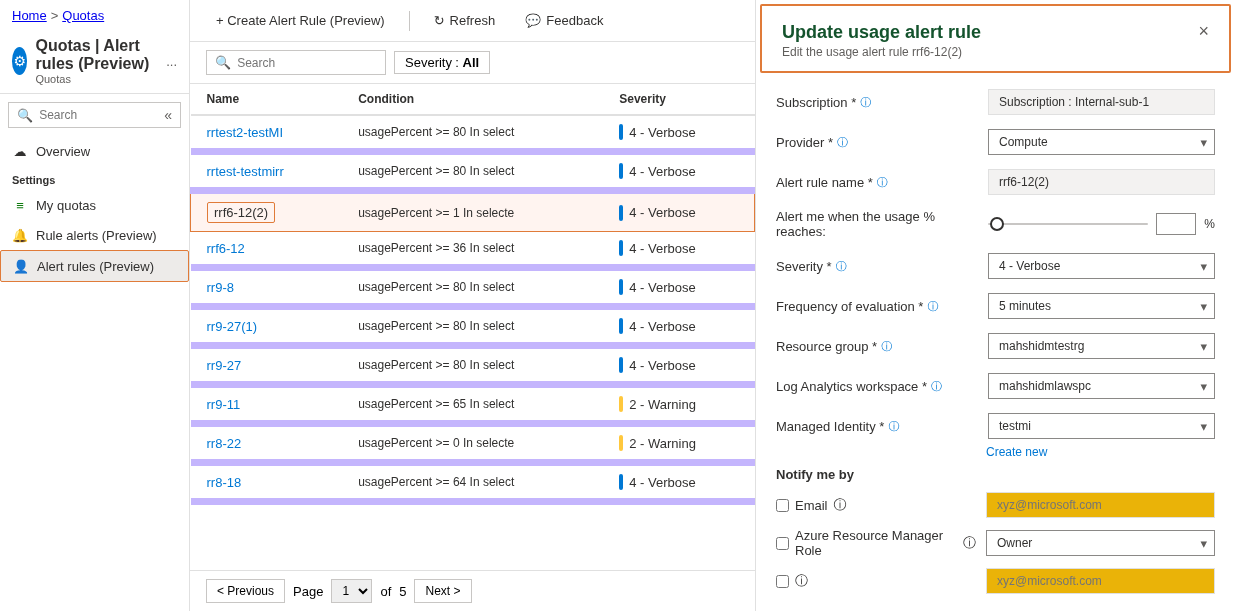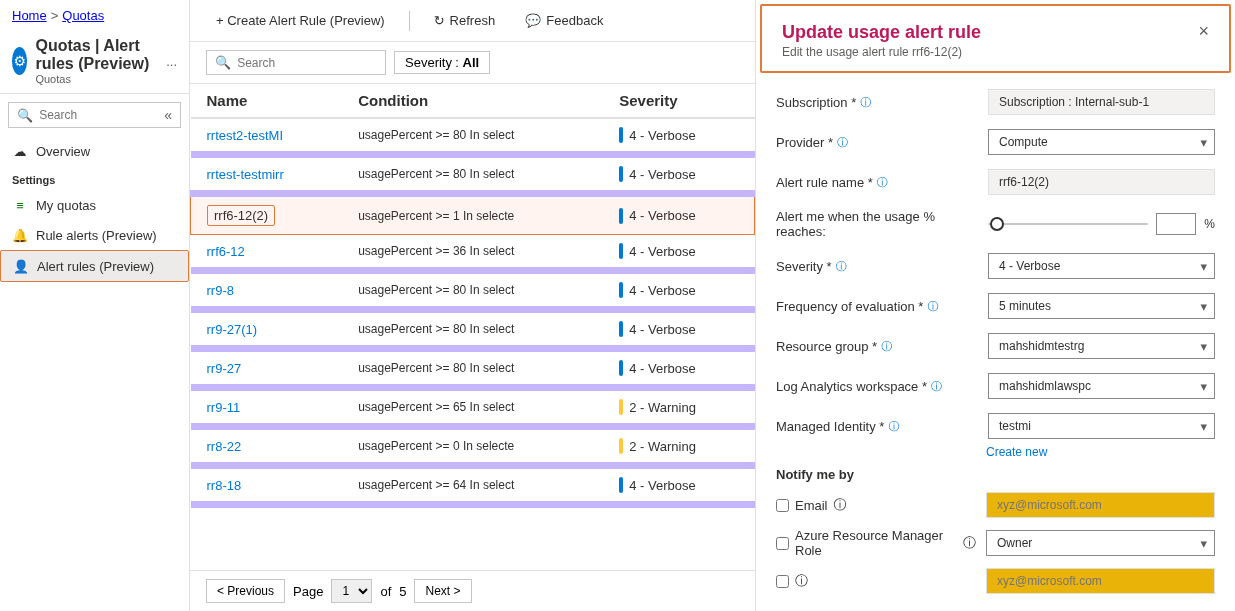--- a/index.html
+++ b/index.html
@@ -27,40 +27,40 @@
     .toolbar-btn { display: flex; align-items: center; gap: 5px; padding: 5px 10px; background: none; border: none; cursor: pointer; color: #323130; font-size: 13px; }
     .toolbar-separator { width: 1px; height: 20px; background: #c8c6c4; margin: 0 4px; }
     .table-toolbar { padding: 8px 16px; display: flex; align-items: center; gap: 8px; border-bottom: 1px solid #e0e0e0; }
     .table-search { border: 1px solid #c8c6c4; display: flex; align-items: center; padding: 4px 8px; gap: 6px; width: 180px; }
     .table-search input { border: none; outline: none; font-size: 12px; width: 100%; }
     .filter-badge { border: 1px solid #c8c6c4; padding: 3px 10px; font-size: 12px; cursor: pointer; background: #fff; }
     .filter-badge strong { font-weight: 600; }
 
     .data-table { flex: 1; overflow-y: auto; }
     table { width: 100%; border-collapse: collapse; }
-    thead th { padding: 8px 16px; text-align: left; font-weight: 600; color: #323130; border-bottom: 2px solid #e0e0e0; background: #fff; font-size: 15px; }
+    thead th { padding: 8px 16px; text-align: left; font-weight: 600; color: #323130; border-bottom: 2px solid #e0e0e0; background: #fff; font-size: 12px; }
     tbody tr { border-bottom: 7px solid #c4b5fd; }
     tbody tr.selected { background: #fff4f0; border: 1px solid #e07b39; }
     tbody td { padding: 8px 16px; font-size: 12px; color: #323130; }
     tbody td a { color: #0078d4; text-decoration: none; }
     .selected-name { border: 1.5px solid #e07b39; border-radius: 2px; padding: 2px 6px; color: #323130; display: inline-block; }
 
     .severity-badge { display: flex; align-items: center; gap: 6px; }
     .sev-dot { width: 4px; height: 16px; border-radius: 2px; }
     .sev-blue { background: #0078d4; }
     .sev-yellow { background: #ffc83d; }
 
     .pagination { padding: 8px 16px; display: flex; align-items: center; gap: 8px; border-top: 1px solid #e0e0e0; background: #fff; }
     .pagination button { padding: 4px 10px; border: 1px solid #c8c6c4; background: #fff; cursor: pointer; font-size: 12px; }
     .pagination select { padding: 3px 6px; border: 1px solid #c8c6c4; font-size: 12px; }
 
     
     .right-panel { width: 480px; background: #fff; border-left: 1px solid #e0e0e0; display: flex; flex-direction: column; flex-shrink: 0; overflow-y: auto; position: relative; }
     .right-panel-header { padding: 16px 20px 12px; border: 2.5px solid #e07b39; margin: 4px; border-radius: 2px; display: flex; justify-content: space-between; align-items: flex-start; }
-    .panel-title { font-size: 18px; font-weight: 600; color: #be185d; }
+    .panel-title { font-size: 18px; font-weight: 600; color: #14532d; }
     .panel-subtitle { font-size: 12px; color: #605e5c; margin-top: 2px; }
     .close-btn { background: none; border: none; cursor: pointer; font-size: 18px; color: #605e5c; padding: 0; line-height: 1; }
 
     .right-panel-body { padding: 12px 20px; flex: 1; }
     .form-row { display: flex; align-items: center; margin-bottom: 14px; gap: 12px; }
     .form-label { width: 200px; font-size: 12px; color: #323130; flex-shrink: 0; display: flex; align-items: center; gap: 4px; }
     .form-label .info-icon { color: #0078d4; font-size: 11px; cursor: pointer; }
     .form-control { flex: 1; }
     .form-input-static { background: #f3f2f1; padding: 5px 10px; font-size: 12px; color: #323130; border: 1px solid #e0e0e0; }
     .select-wrapper { position: relative; flex: 1; }

